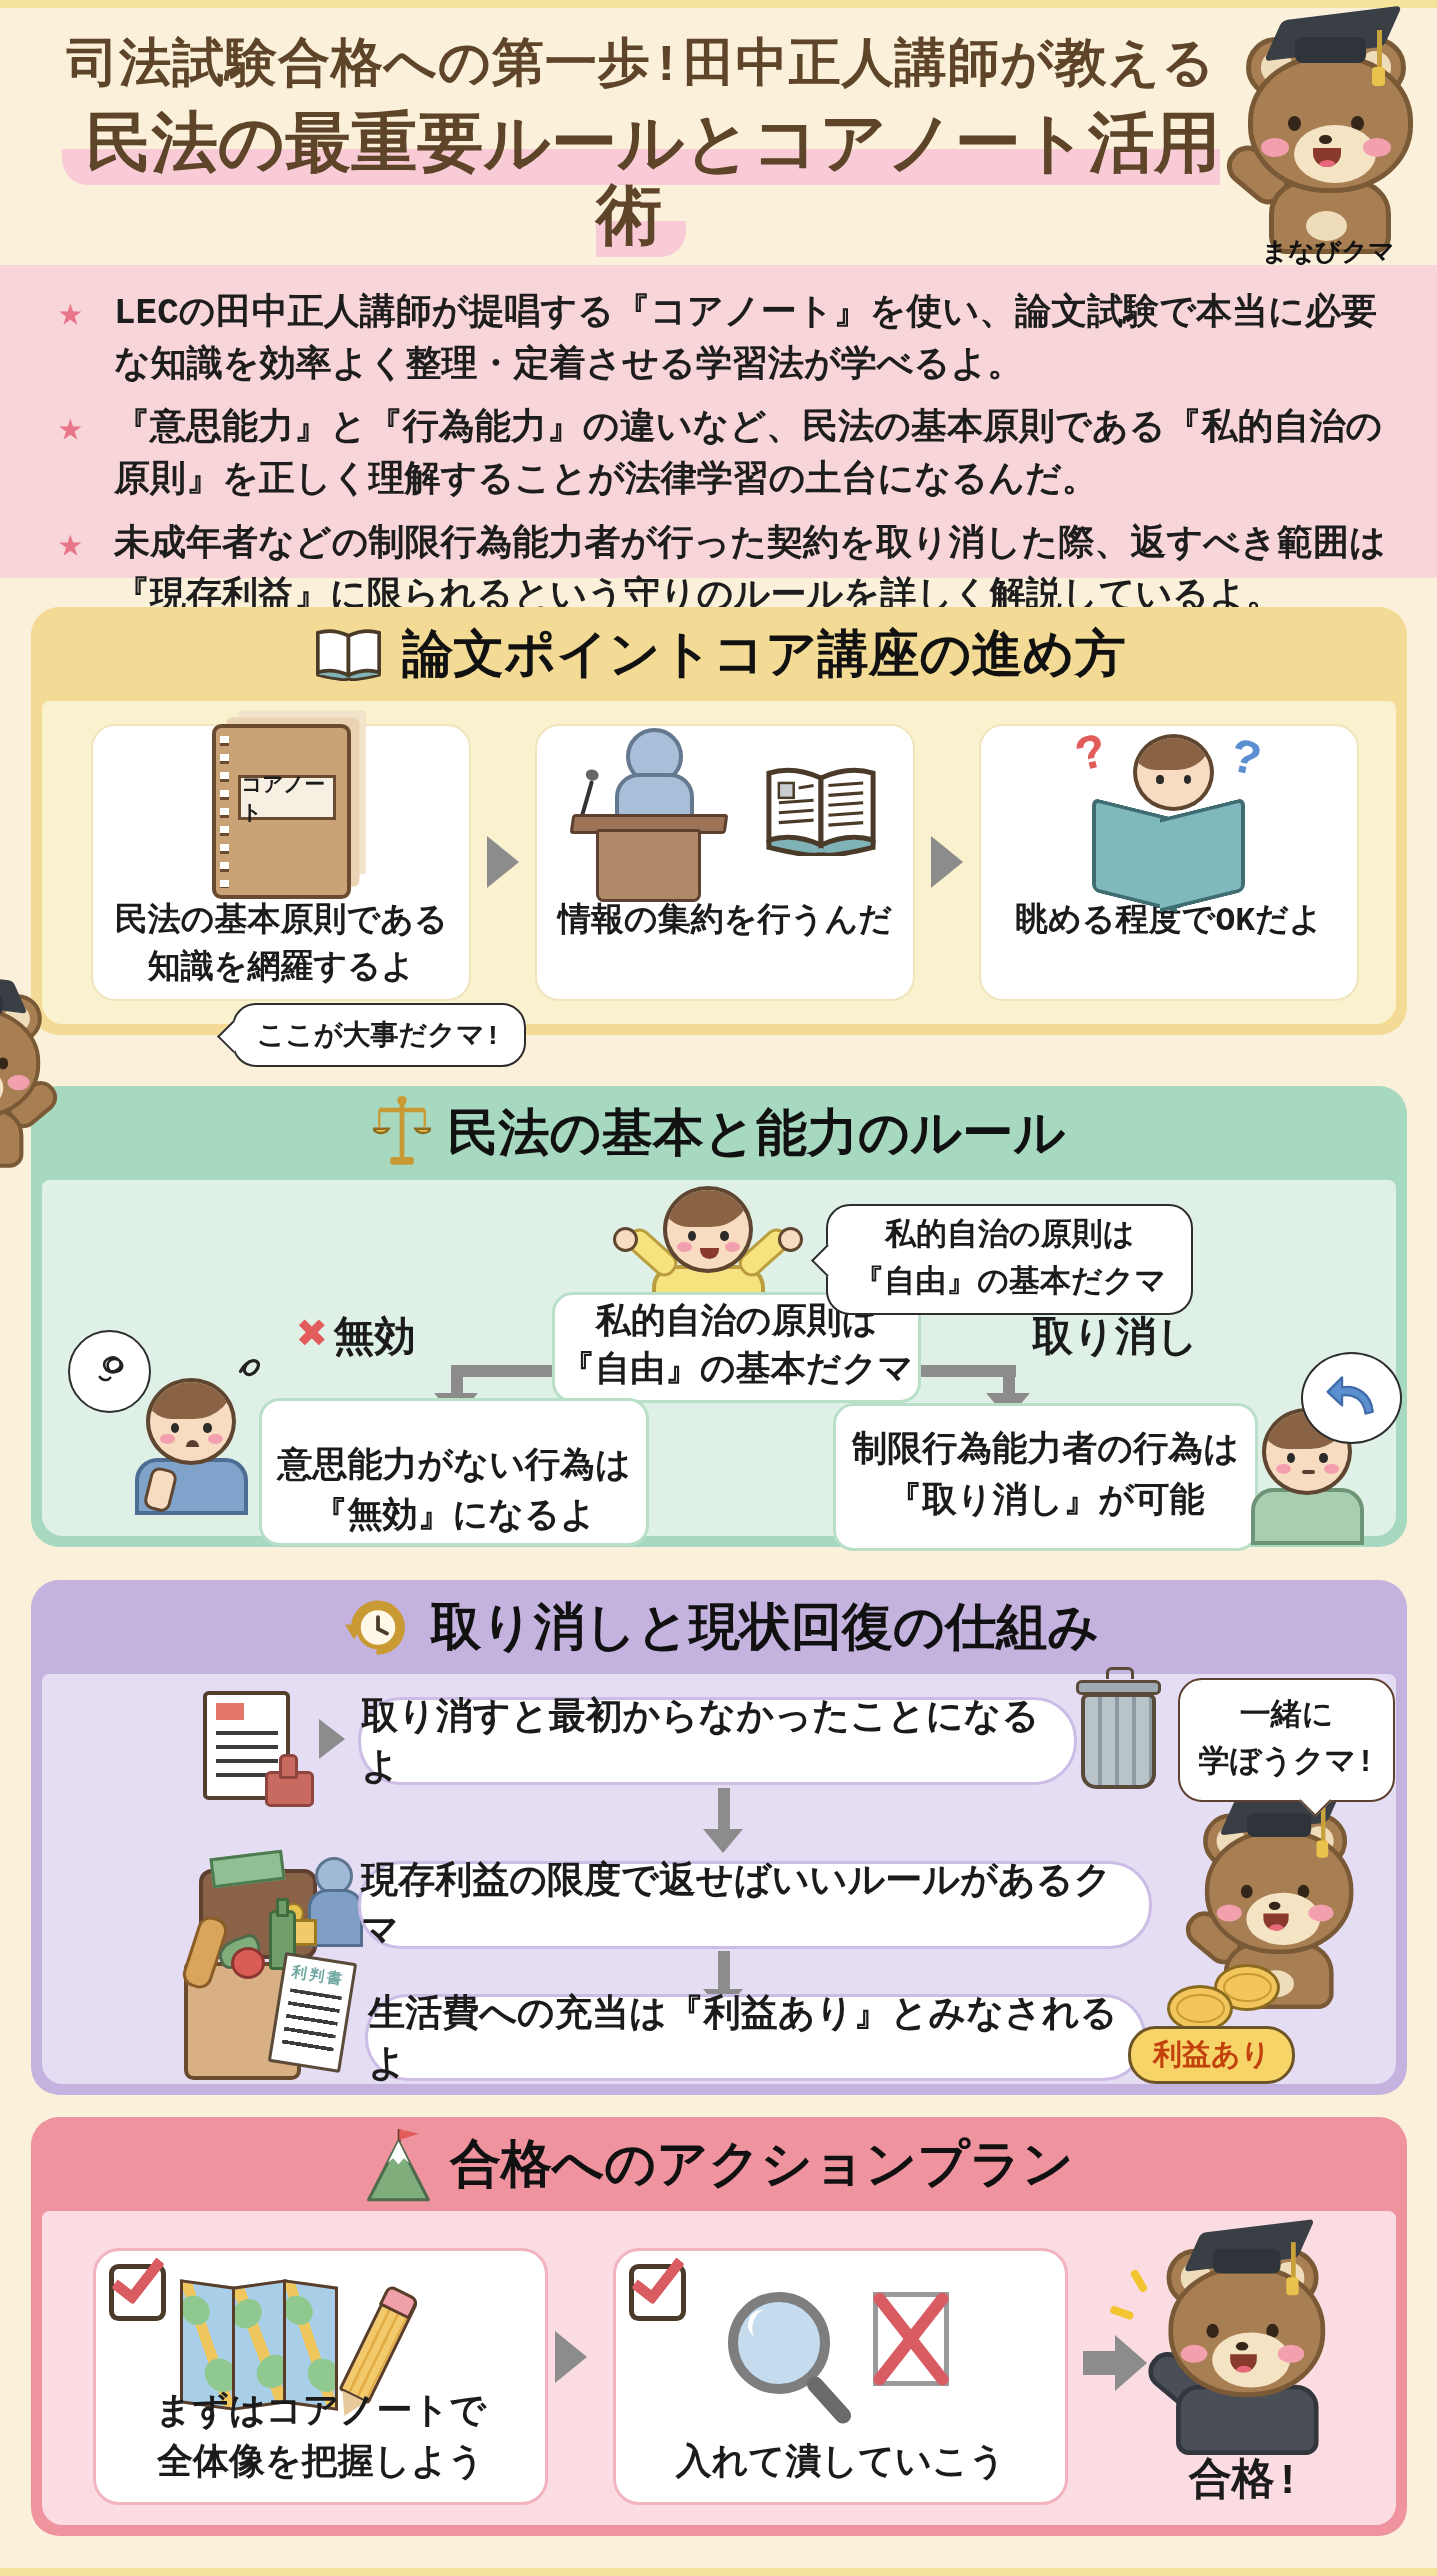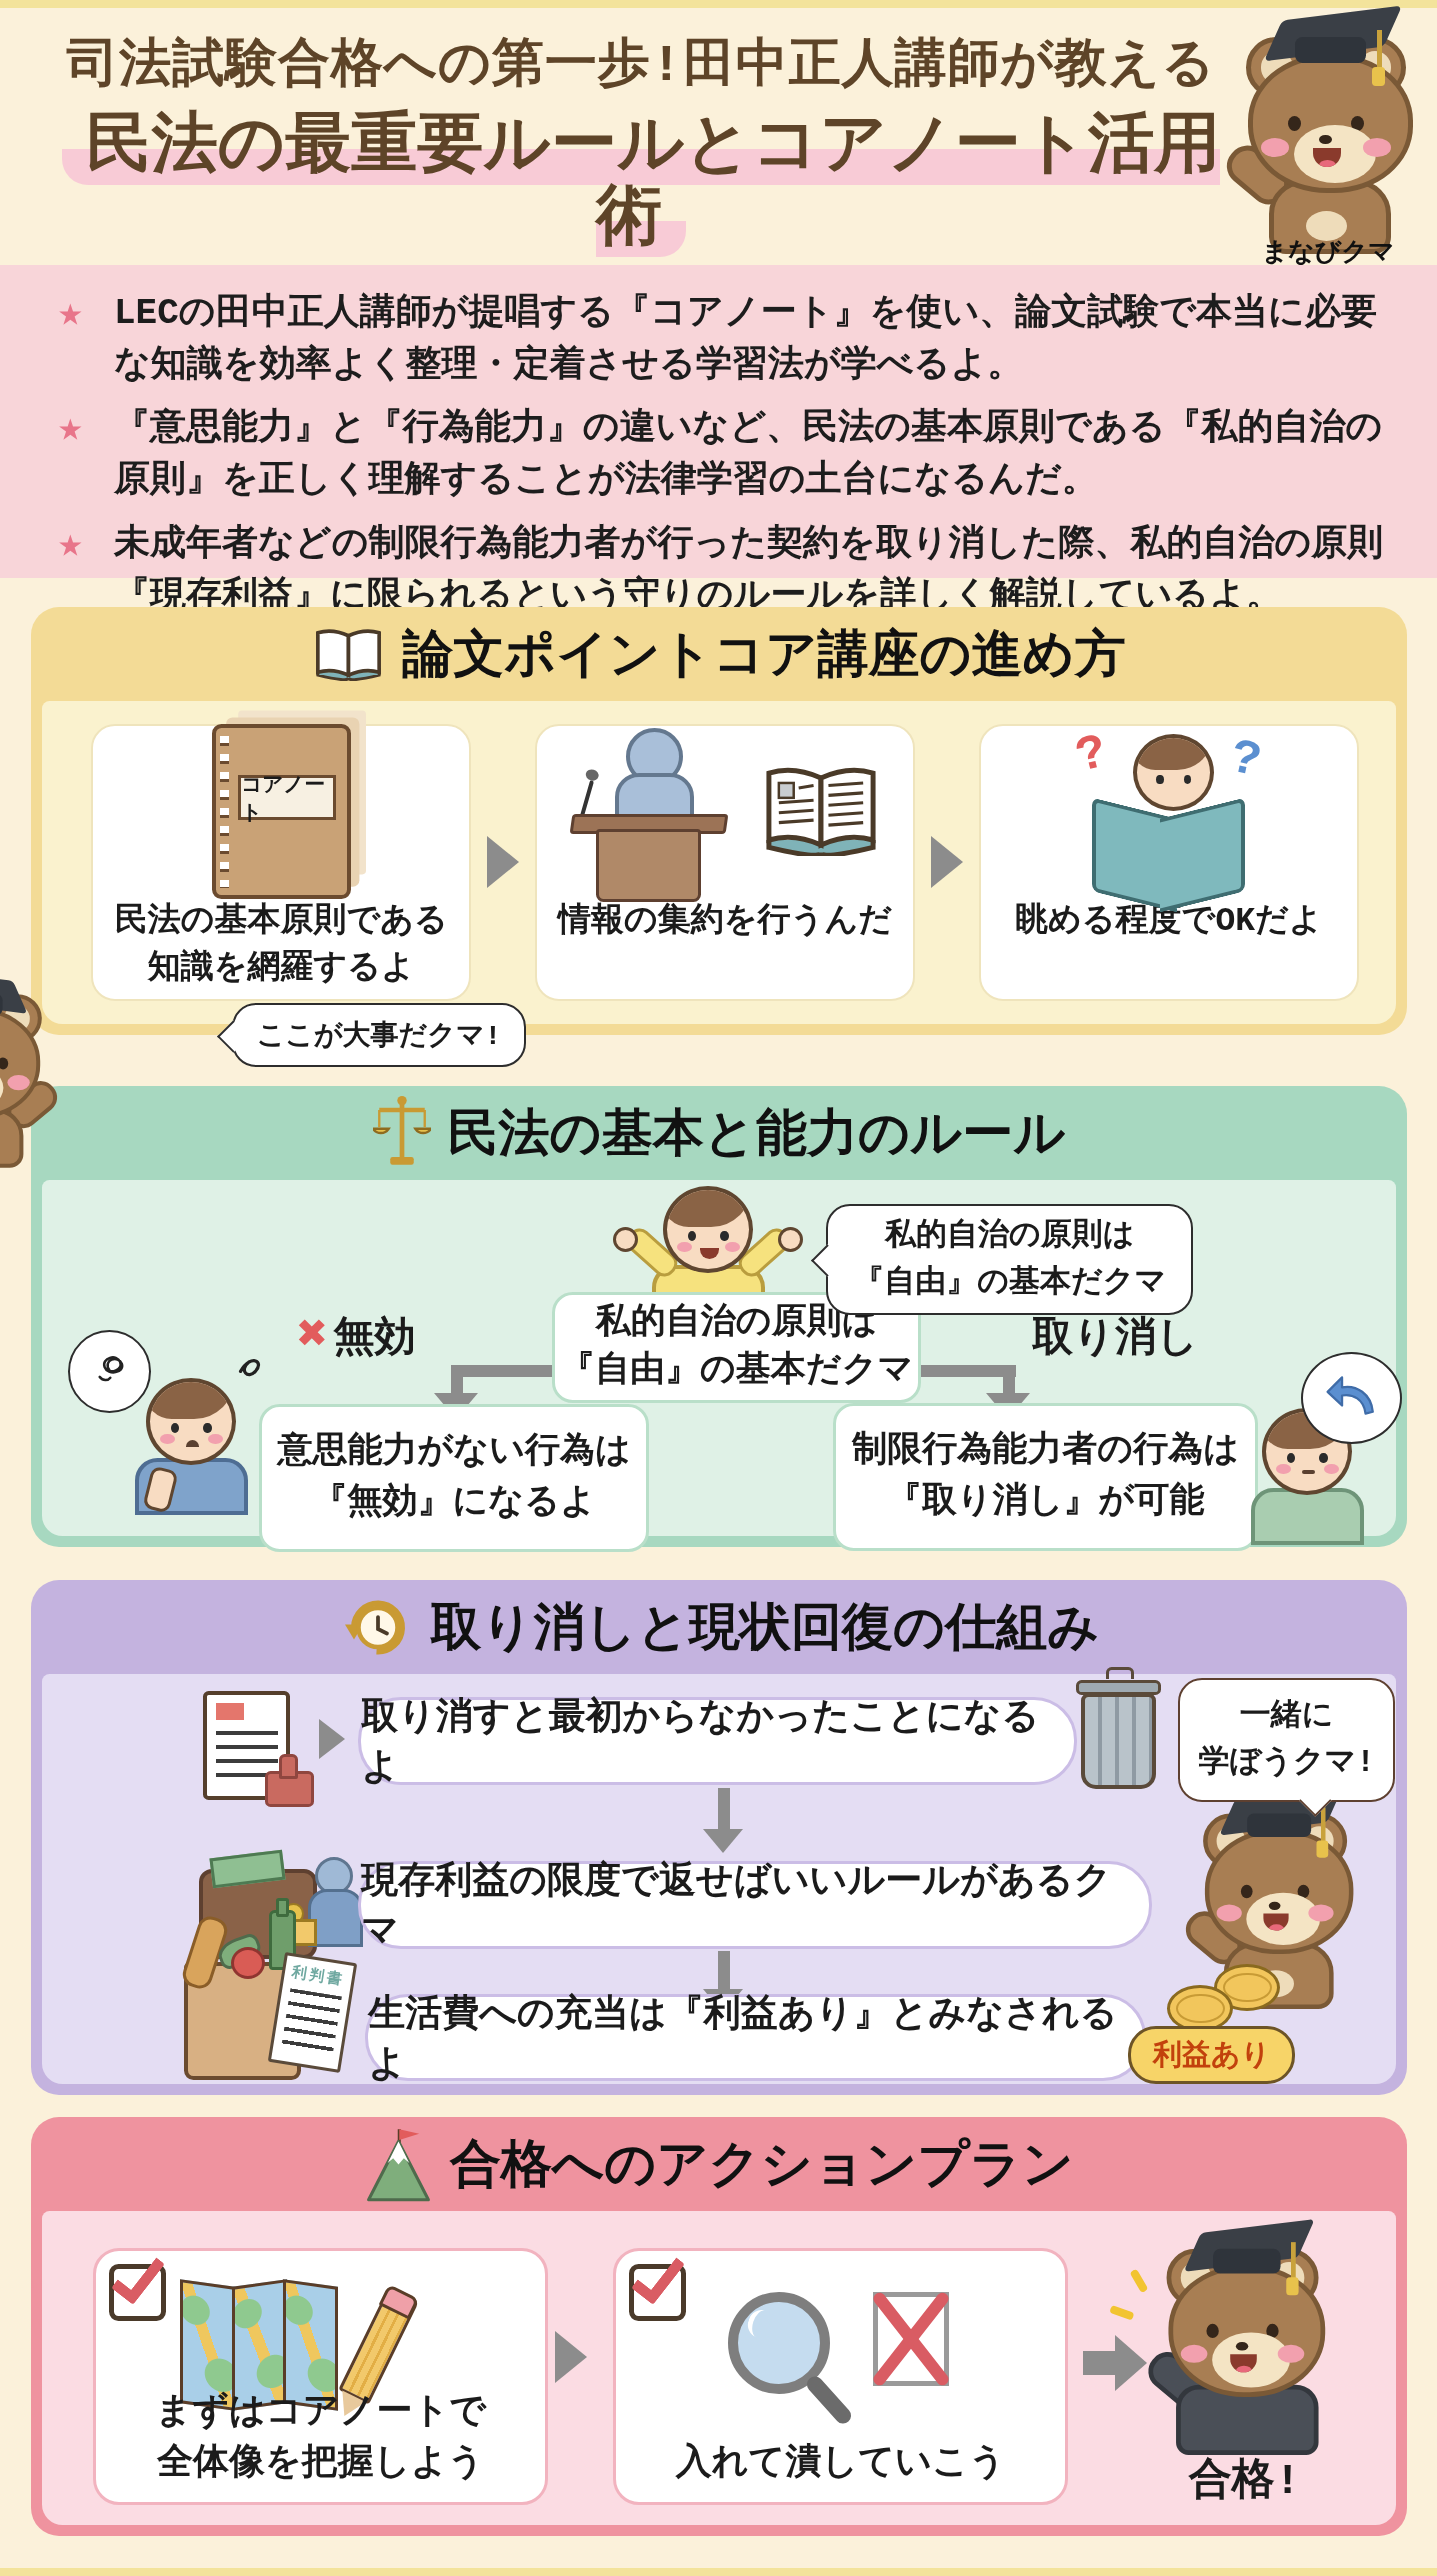--- a/index.html
+++ b/index.html
@@ -246,21 +246,21 @@
       <div class="bullet">
         <div class="star">★</div>
         <div class="btxt">LECの田中正人講師が提唱する『コアノート』を使い、論文試験で本当に必要な知識を効率よく整理・定着させる学習法が学べるよ。</div>
       </div>
       <div class="bullet">
         <div class="star">★</div>
         <div class="btxt">『意思能力』と『行為能力』の違いなど、民法の基本原則である『私的自治の原則』を正しく理解することが法律学習の土台になるんだ。</div>
       </div>
       <div class="bullet">
         <div class="star">★</div>
-        <div class="btxt">未成年者などの制限行為能力者が行った契約を取り消した際、私的自治の原則『現存利益』に限られるという守りのルールを詳しく解説しているよ。</div>
+        <div class="btxt">未成年者などの制限行為能力者が行った契約を取り消した際、返すべき範囲は『現存利益』に限られるという守りのルールを詳しく解説しているよ。</div>
       </div>
     </div>
   </div>
 
   <div class="sect course">
     <div class="stitle">
       <span class="sicon">
         <svg width="73" height="54" viewBox="0 0 100 74">
           <path d="M8 62 L8 66 Q50 76 50 70 Q50 76 92 66 L92 62" fill="#7FB3B8" stroke="#4a3a28" stroke-width="4"></path>
           <path d="M50 12 Q28 2 8 8 L8 62 Q28 56 50 66 Z" fill="#fff" stroke="#4a3a28" stroke-width="5"></path>
@@ -398,21 +398,21 @@
       </div>
       <div class="biglabel" style="left:990px;top:129px;">取り消し</div>
 
       <div class="conn" style="left:409px;top:185px;width:105px;height:12px;"></div>
       <div class="conn" style="left:409px;top:185px;width:12px;height:30px;"></div>
       <div class="conn-a" style="left:392px;top:213px;"></div>
       <div class="conn" style="left:869px;top:185px;width:105px;height:12px;"></div>
       <div class="conn" style="left:961px;top:185px;width:12px;height:30px;"></div>
       <div class="conn-a" style="left:944px;top:213px;"></div>
 
-      <div class="gbox" style="left:217px;top:224px;width:384px;height:142px;font-size:35px;line-height:1.45;">
+      <div class="gbox" style="left:217px;top:218px;width:384px;height:142px;font-size:35px;line-height:1.45;justify-content:flex-end;">
         <div>意思能力がない行為は</div>
         <div>『無効』になるよ</div>
       </div>
       <div class="gbox" style="left:791px;top:223px;width:419px;height:142px;font-size:35px;line-height:1.45;">
         <div>制限行為能力者の行為は</div>
         <div>『取り消し』が可能</div>
       </div>
 
       <div class="kid confused" style="left:90px;top:198px;z-index:3;">
         <div class="k-head">

